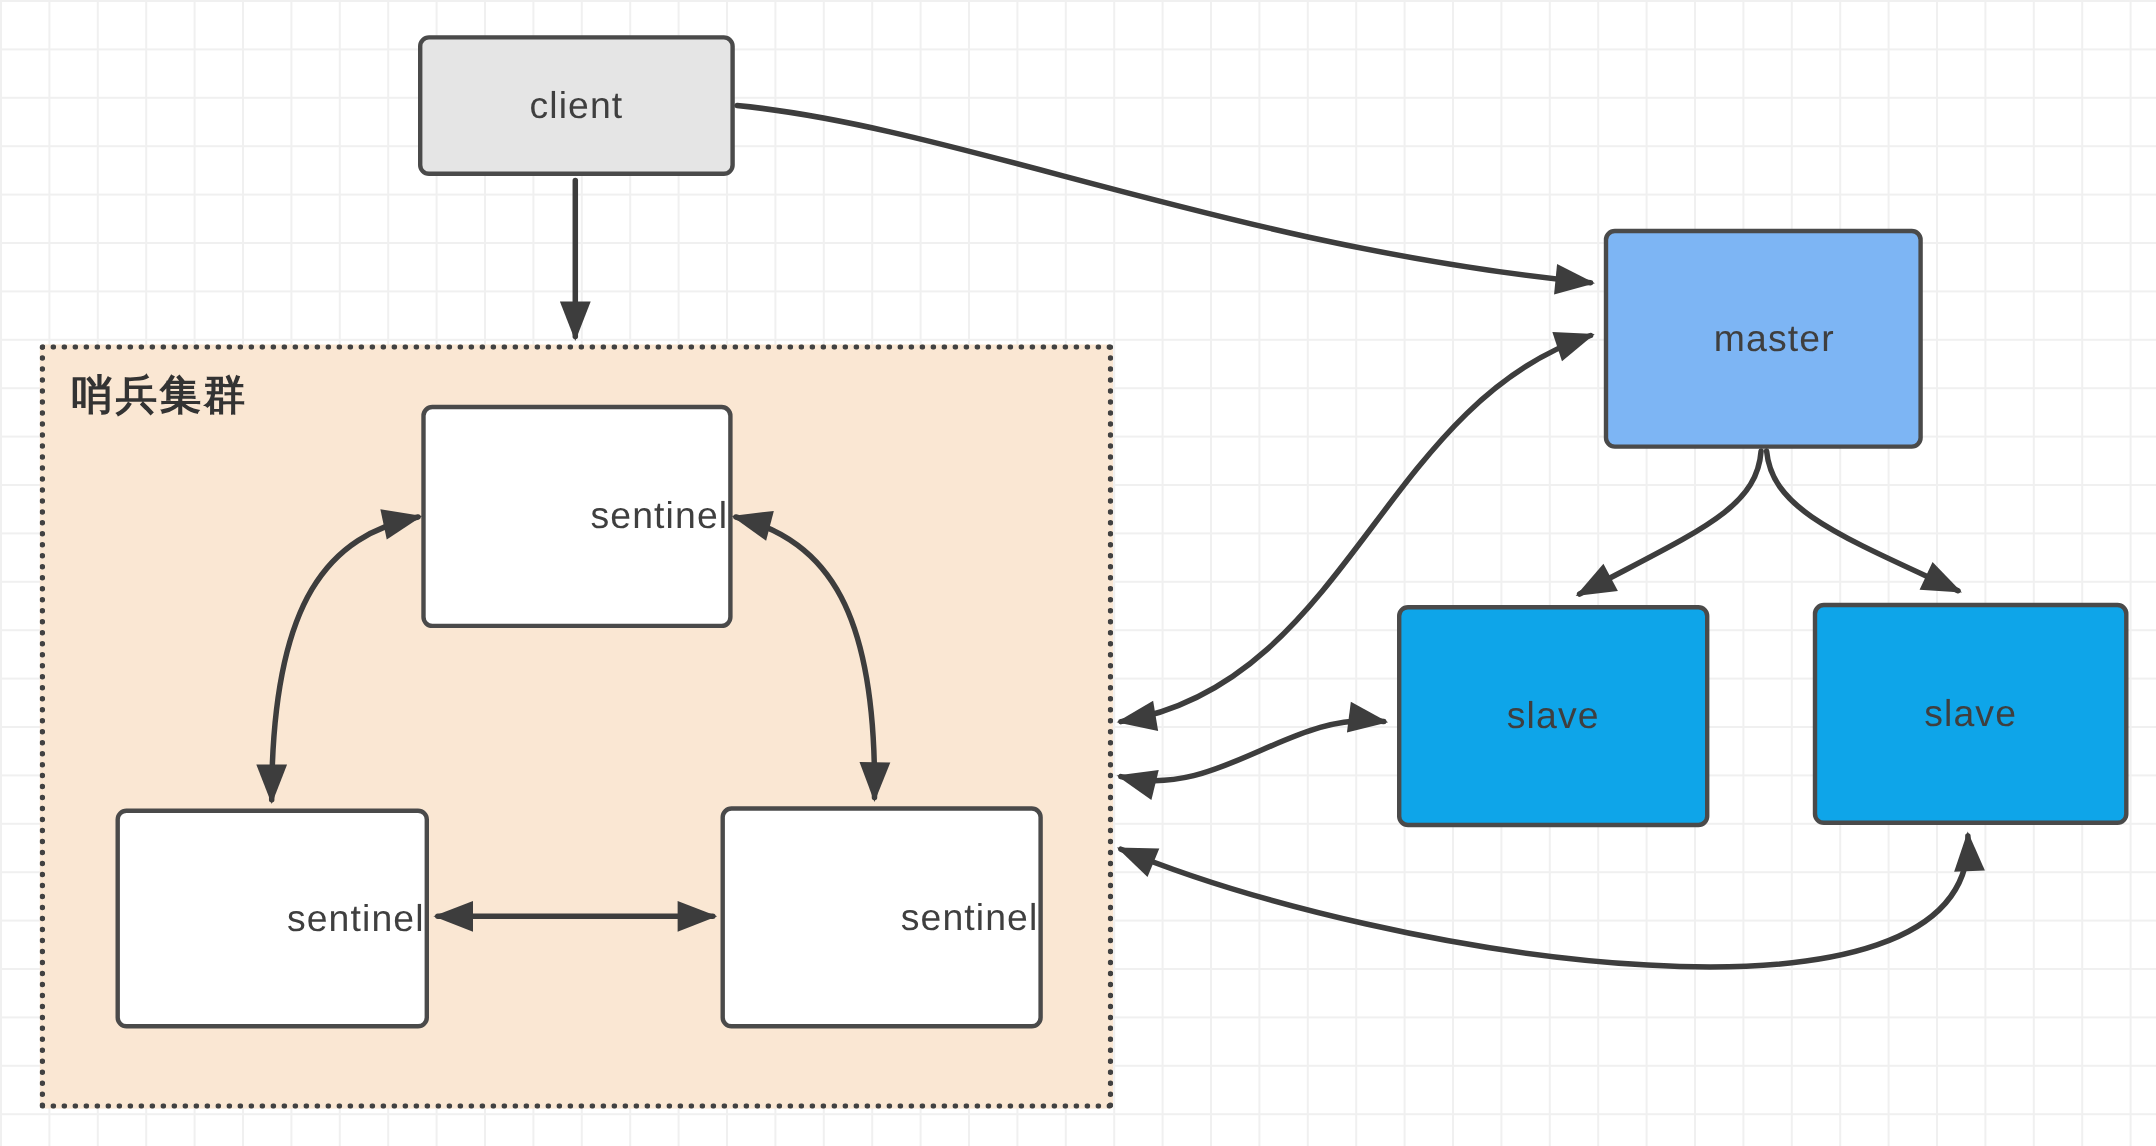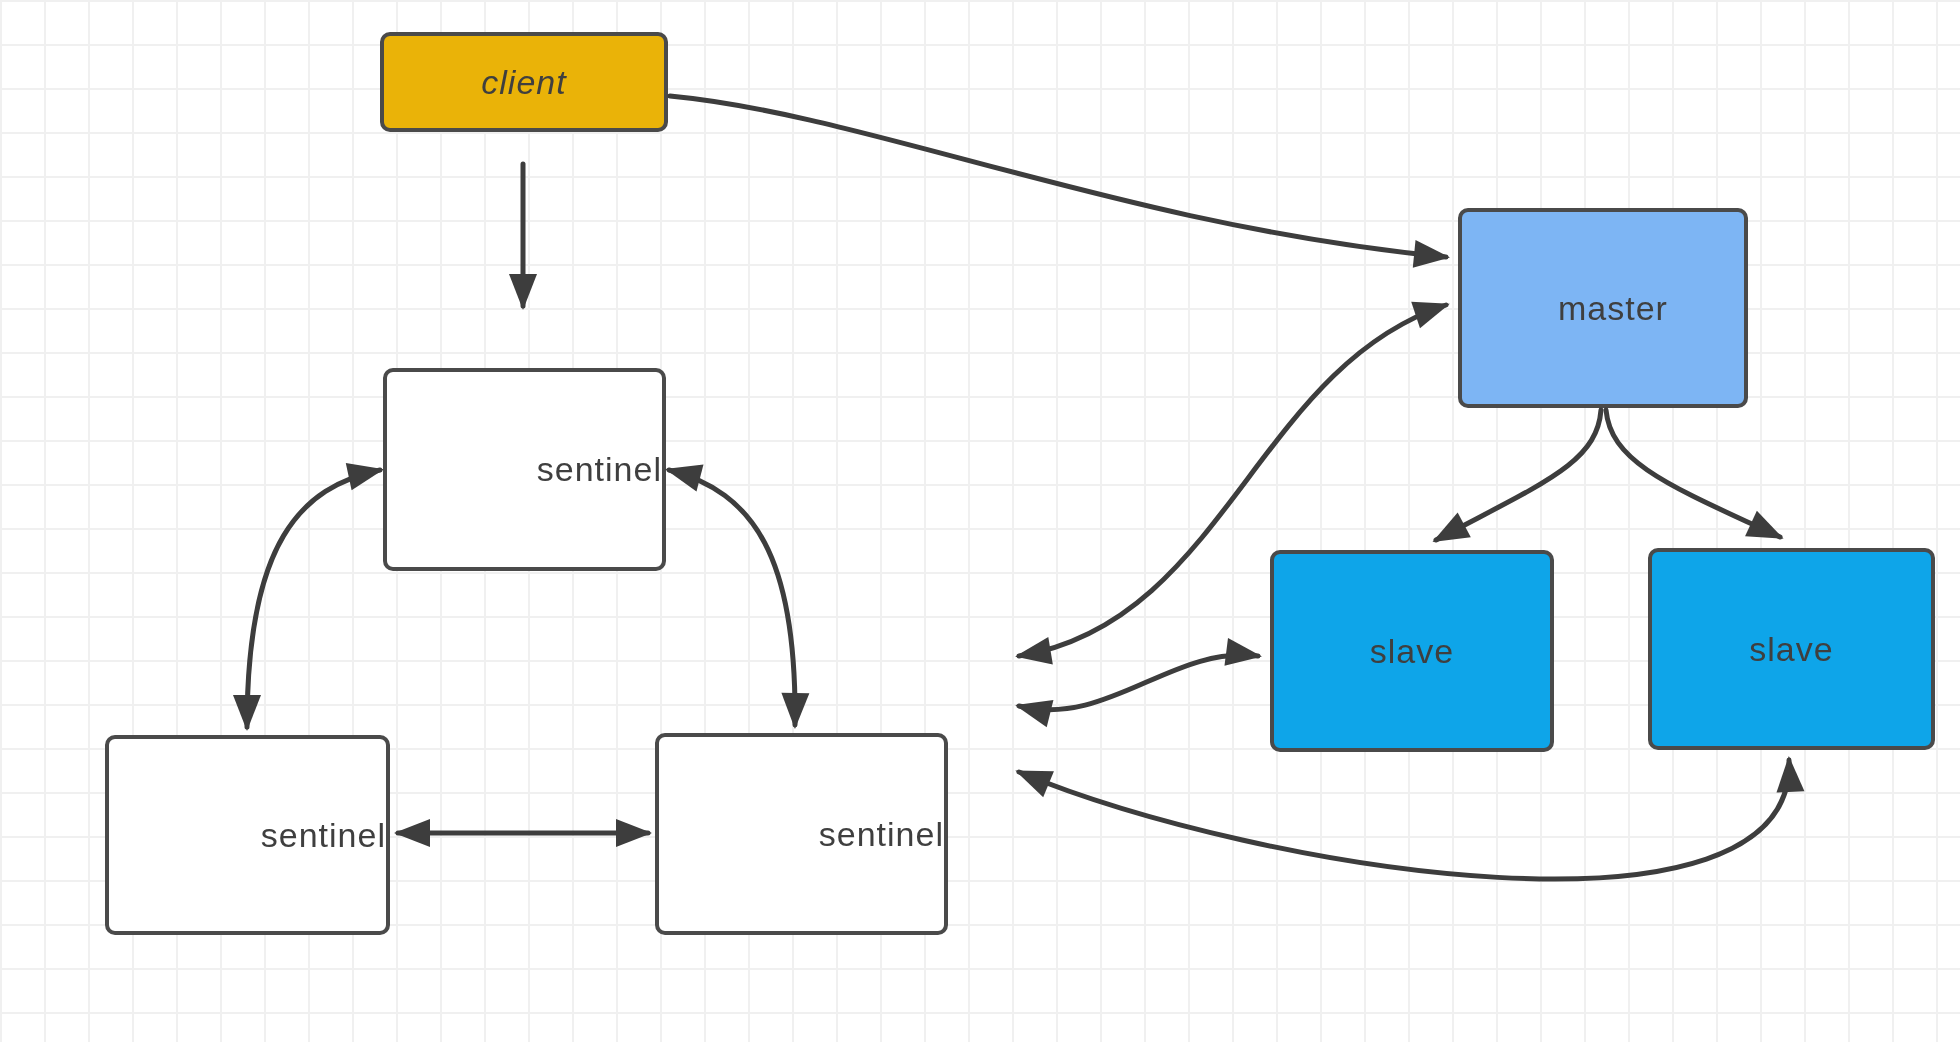--- a/index.html
+++ b/index.html
@@ -19,37 +19,40 @@
     font-size:34px;color:#3f3f3f;letter-spacing:1px;
   }
   .cluster{
     position:absolute;left:36px;top:313px;width:976px;height:695px;
     background:#fae7d3;border:5px dotted #414141;border-radius:3px;box-sizing:border-box;
   }
   .cluster-label{
     position:absolute;left:24px;top:16px;
     font-size:38px;font-weight:bold;color:#333333;letter-spacing:2px;
   }
-  .client{left:380px;top:32px;width:288px;height:100px;background:#eab308;font-style:italic;}
+  .client{left:380px;top:32px;width:288px;height:128px;background:#e5e5e5;}
   .master{left:1458px;top:208px;width:290px;height:200px;background:#7db5f4;padding-left:20px;}
   .sentinel{background:#ffffff;justify-content:flex-end;}
   .sentinel-top{left:383px;top:368px;width:283px;height:203px;}
   .sentinel-bl{left:105px;top:735px;width:285px;height:200px;}
   .sentinel-br{left:655px;top:733px;width:293px;height:202px;}
   .slave{background:#0ea5e9;}
   .slave-l{left:1270px;top:550px;width:284px;height:202px;}
   .slave-r{left:1648px;top:548px;width:287px;height:202px;}
   svg.edges{position:absolute;inset:0;pointer-events:none;}
   .edge{stroke:#3d3d3d;stroke-width:5;fill:none;stroke-linecap:round;}
 </style>
 </head>
 <body>
 
 <div class="canvas">
 
+  <div class="cluster">
+    <div class="cluster-label">哨兵集群</div>
+  </div>
 
   <div class="node client">
     <span>client</span>
   </div>
 
   <div class="node master">
     <span>master</span>
   </div>
 
   <div class="node sentinel sentinel-top">

